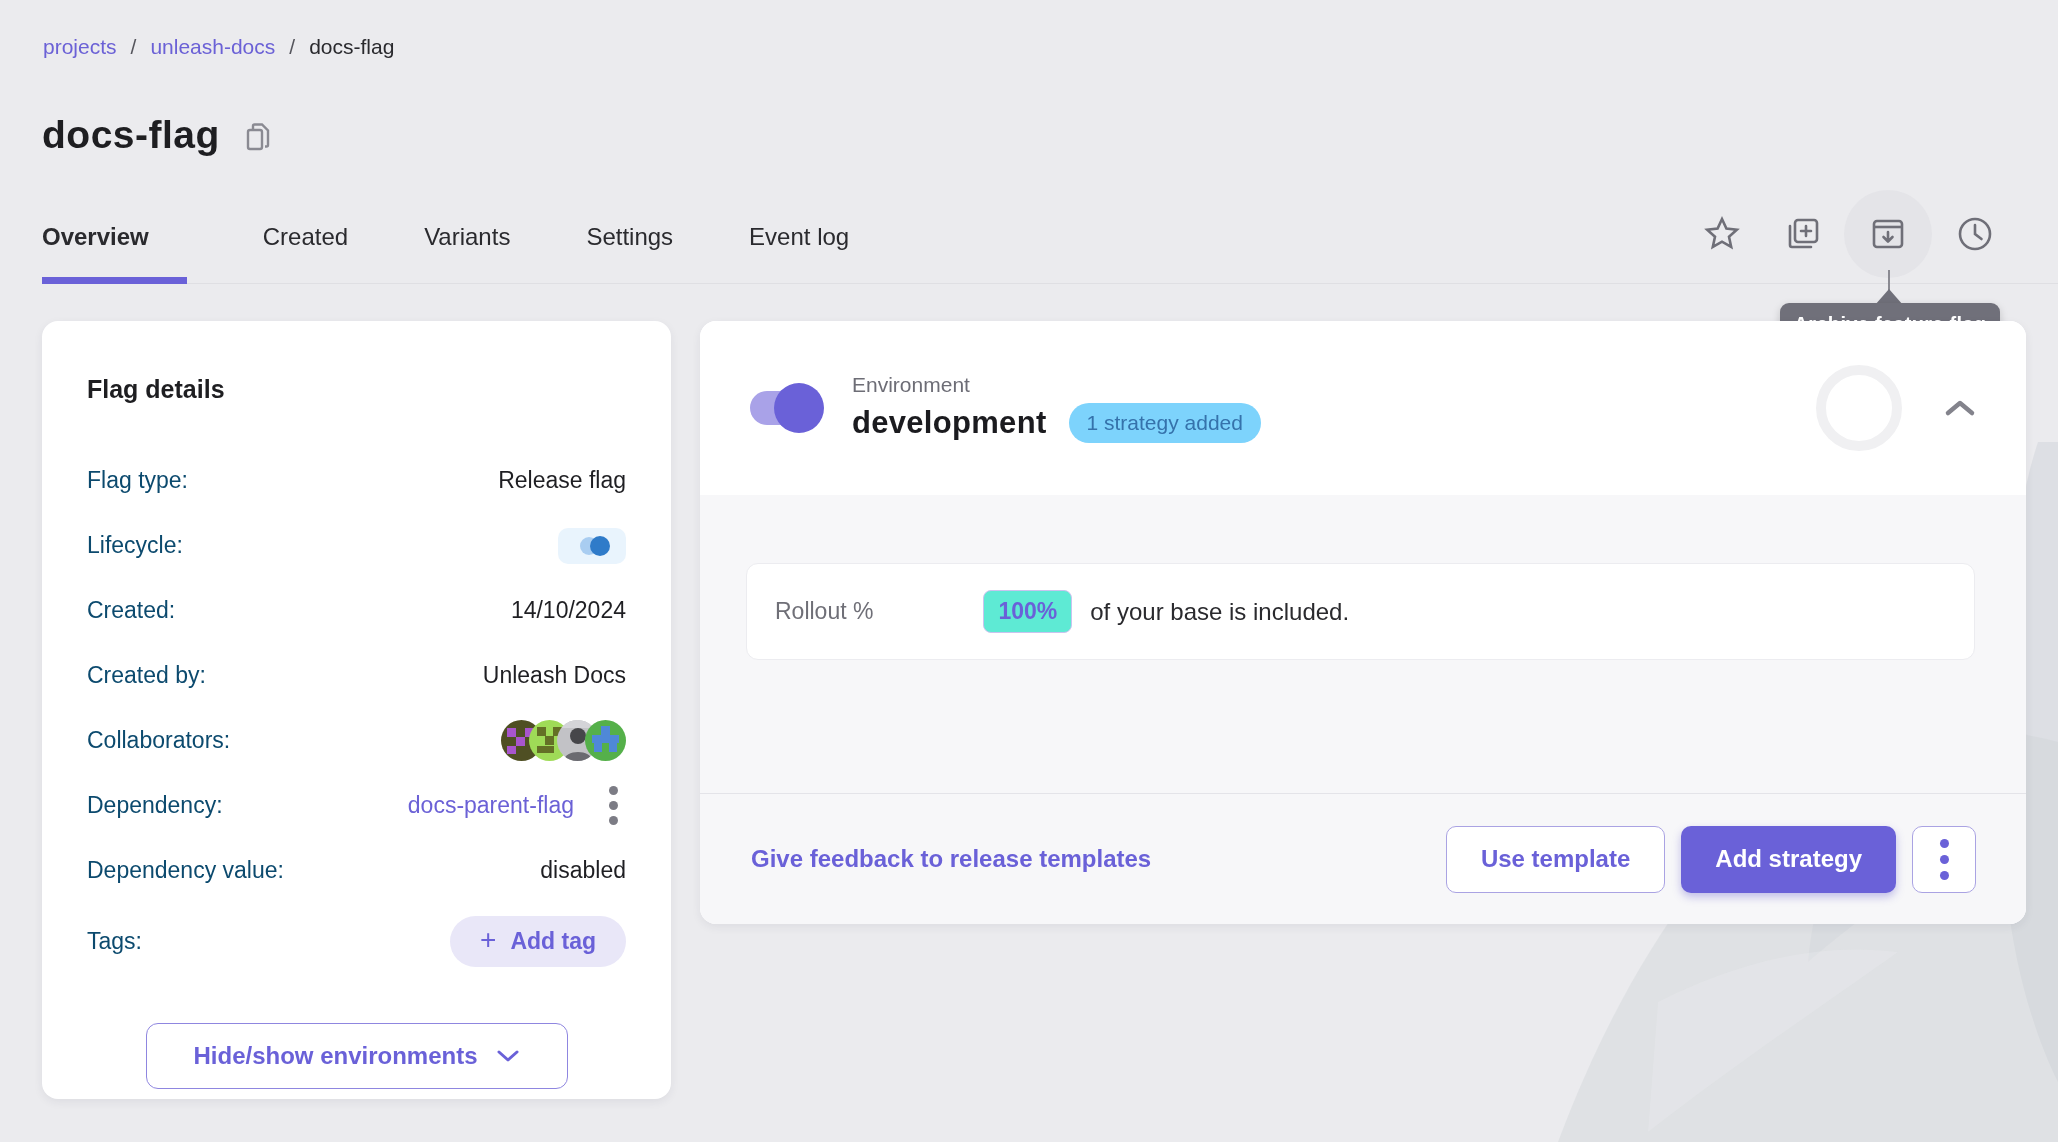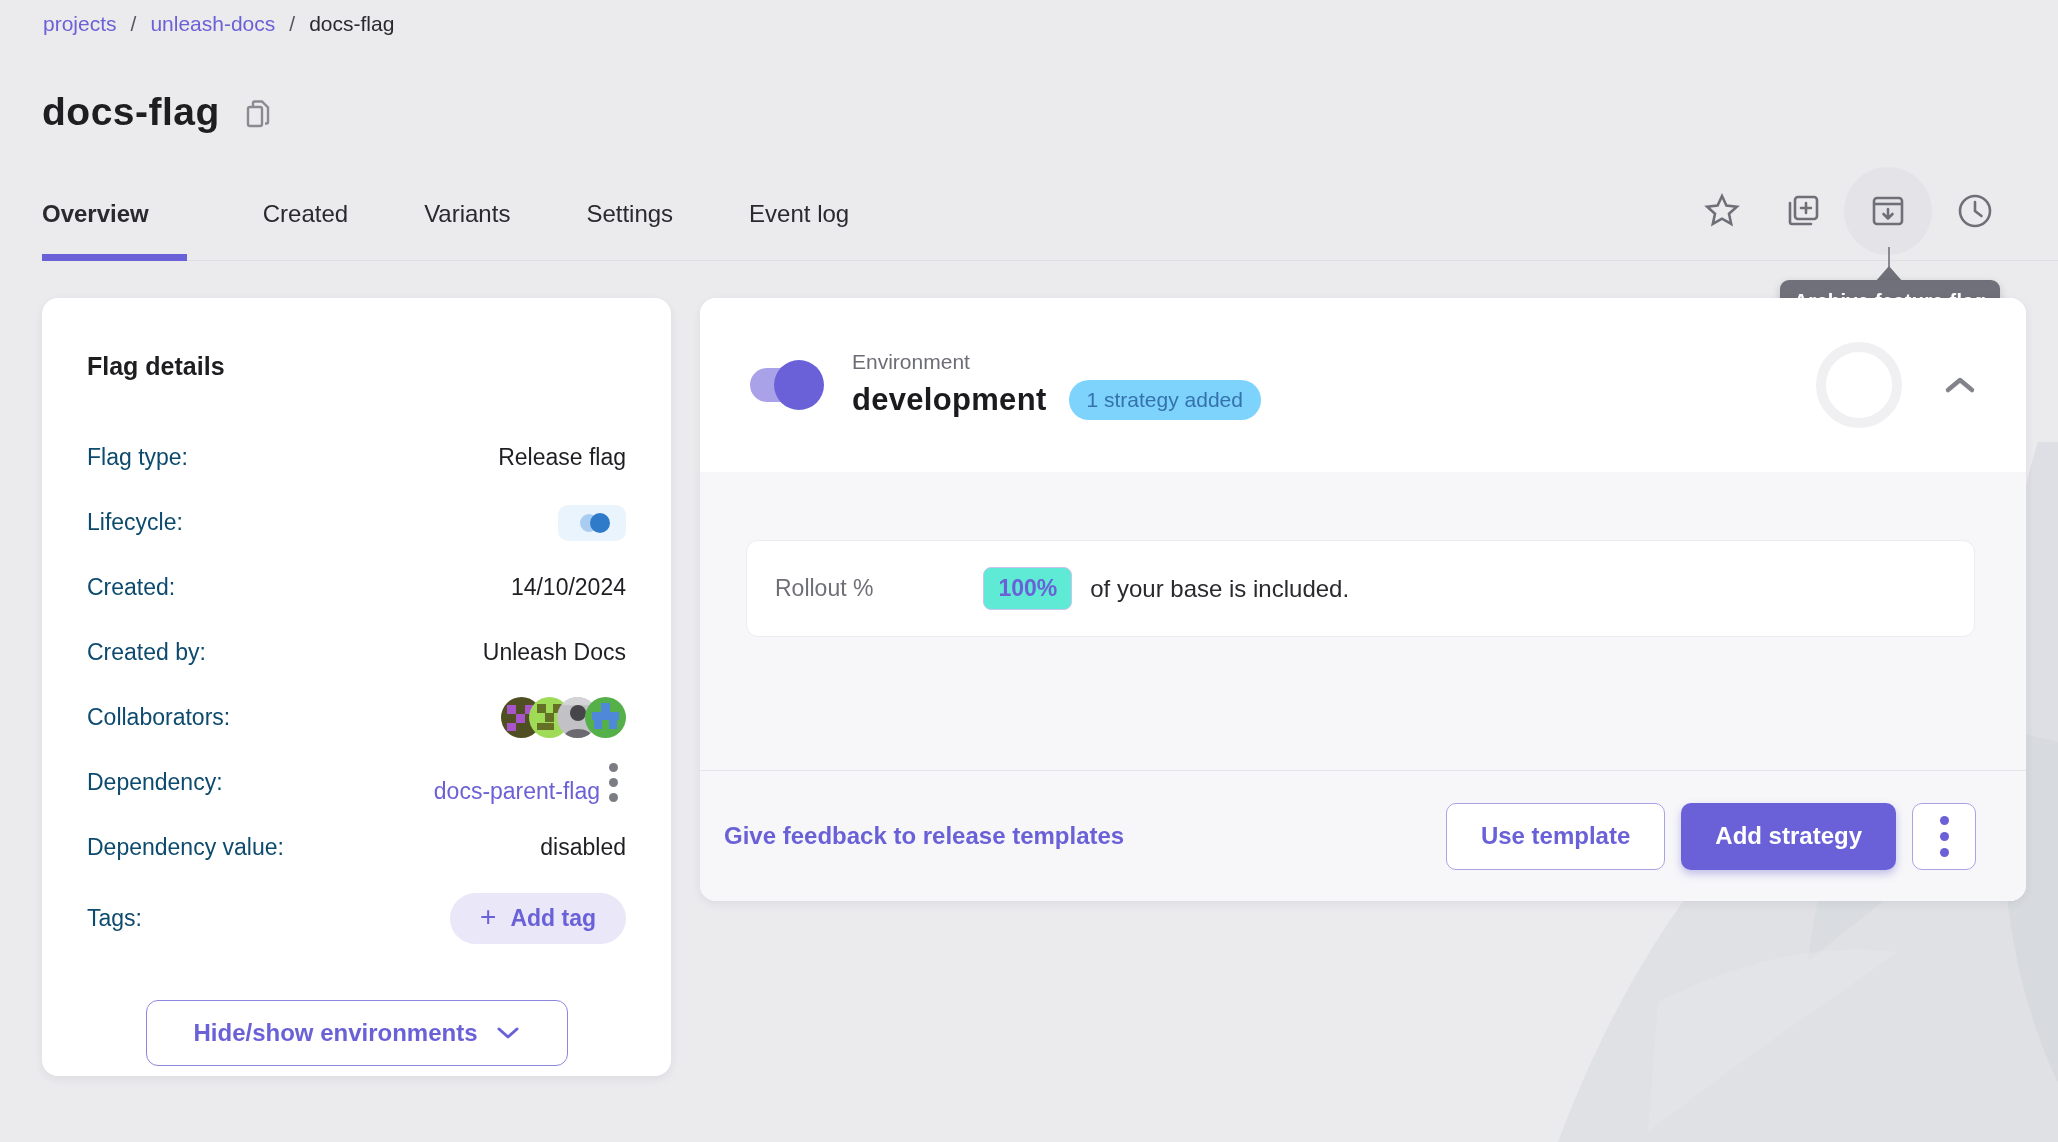--- a/index.html
+++ b/index.html
@@ -5,21 +5,21 @@
   * { margin:0; padding:0; box-sizing:border-box; }
   html,body { width:2058px; height:1142px; }
   body {
     font-family:"Liberation Sans","DejaVu Sans",sans-serif;
     background:#ebebee;
     position:relative;
     overflow:hidden;
     color:#222226;
   }
   .decor { position:absolute; right:0; bottom:0; z-index:0; pointer-events:none; }
-  .page { position:absolute; inset:0; z-index:1; }
+  .page { position:absolute; inset:0; z-index:1;margin-top:23px; }
 
   
   .breadcrumb { position:absolute; left:43px; top:12px; font-size:21px; display:flex; gap:14px; align-items:center; }
   .breadcrumb .crumb-link { color:#6b61d6; cursor:pointer; }
   .breadcrumb .crumb-sep { color:#55555c; }
   .breadcrumb .crumb-current { color:#2a2a2e; }
 
   
   .title-row { position:absolute; left:42px; top:90px; display:flex; align-items:center; gap:22px; }
   .page-title { font-size:39px; font-weight:600; color:#1e1e21; letter-spacing:0.5px; }
@@ -61,21 +61,21 @@
   .fd-row.tall { height:76px; }
   .fd-label { color:#0c4a6e; }
   .fd-value { color:#1f1f23; }
   .fd-link { color:#6b61d6; cursor:pointer; }
   .lifecycle-chip { width:68px; height:36px; border-radius:10px; background:#e9f4fd; position:relative; cursor:pointer; }
   .lc-dot-light { position:absolute; left:22px; top:9px; width:18px; height:18px; border-radius:50%; background:#a9cdf1; }
   .lc-dot-solid { position:absolute; left:32px; top:8px; width:20px; height:20px; border-radius:50%; background:#2f7bc9; }
   .avatars { display:flex; }
   .avatar { width:41px; height:41px; border-radius:50%; overflow:hidden; margin-left:-13px; }
   .avatar:first-child { margin-left:0; }
-  .dep-wrap { display:flex; align-items:flex-end; }
+  .dep-wrap { display:flex; align-items:center; gap:26px; }
   .kebab { width:26px; height:44px; display:flex; flex-direction:column; align-items:center; justify-content:center; gap:6px; cursor:pointer; }
   .kebab i { width:9px; height:9px; border-radius:50%; background:#7c7c85; display:block; }
   .add-tag-btn { height:51px; padding:0 30px; border-radius:26px; background:#e9e7f8; color:#6a61d8; font-size:23px;
     font-weight:700; display:flex; align-items:center; gap:14px; cursor:pointer; border:none; }
   .add-tag-plus { font-size:28px; font-weight:400; position:relative; top:-1px; }
   .hideshow-btn { position:absolute; left:50%; transform:translateX(-50%); top:702px; width:422px; height:66px;
     border:1.5px solid #8f86e0; border-radius:12px; background:#fff; color:#6a61d8; font-size:24px; font-weight:700;
     display:flex; align-items:center; justify-content:center; gap:18px; cursor:pointer; }
   .chev svg { stroke:#6a61d8; fill:none; stroke-width:3; }
 
@@ -102,21 +102,21 @@
   .strategy-icons { margin-left:auto; display:flex; align-items:center; gap:48px; }
   .icon-btn { width:44px; height:44px; display:flex; align-items:center; justify-content:center; cursor:pointer; }
   .rollout-box { margin:18px 1px 0 34px; height:97px; background:#fff; border:1px solid #ececf0; border-radius:12px;
     display:flex; align-items:center; padding:0 28px; }
   .rollout-label { font-size:23px; color:#6f6f77; margin-right:110px; }
   .rollout-chip { height:43px; min-width:84px; padding:0 14px; border:1.5px solid #c9c3ef; background:#5eead4; color:#6a61d8;
     font-size:23px; font-weight:700; border-radius:8px; display:flex; align-items:center; justify-content:center; margin-right:18px; }
   .rollout-suffix { font-size:24px; color:#2a2a2e; }
 
   .env-footer { height:131px; background:#f7f7f9; border-top:1px solid #e4e4e9; display:flex; align-items:center;
-    padding:0 50px 0 24px; flex:0 0 auto; }
+    padding:0 50px 0 51px; flex:0 0 auto; }
   .feedback-link { font-size:24px; font-weight:700; color:#6a61d8; cursor:pointer; }
   .footer-actions { margin-left:auto; display:flex; align-items:center; gap:16px; }
   .btn-outline { height:67px; padding:0 34px; background:#fff; border:1px solid #aaa3e3; border-radius:10px;
     color:#6a61d8; font-size:24px; font-weight:700; cursor:pointer; }
   .btn-primary { height:67px; padding:0 34px; background:#6a61d8; border:none; border-radius:10px;
     color:#fff; font-size:24px; font-weight:700; cursor:pointer; box-shadow:0 4px 9px rgba(90,80,200,.35); }
   .btn-kebab { width:64px; height:67px; background:#fff; border:1px solid #aaa3e3; border-radius:10px;
     display:flex; flex-direction:column; align-items:center; justify-content:center; gap:7px; cursor:pointer; }
   .btn-kebab i { width:9px; height:9px; border-radius:50%; background:#6a61d8; display:block; }
 </style>

